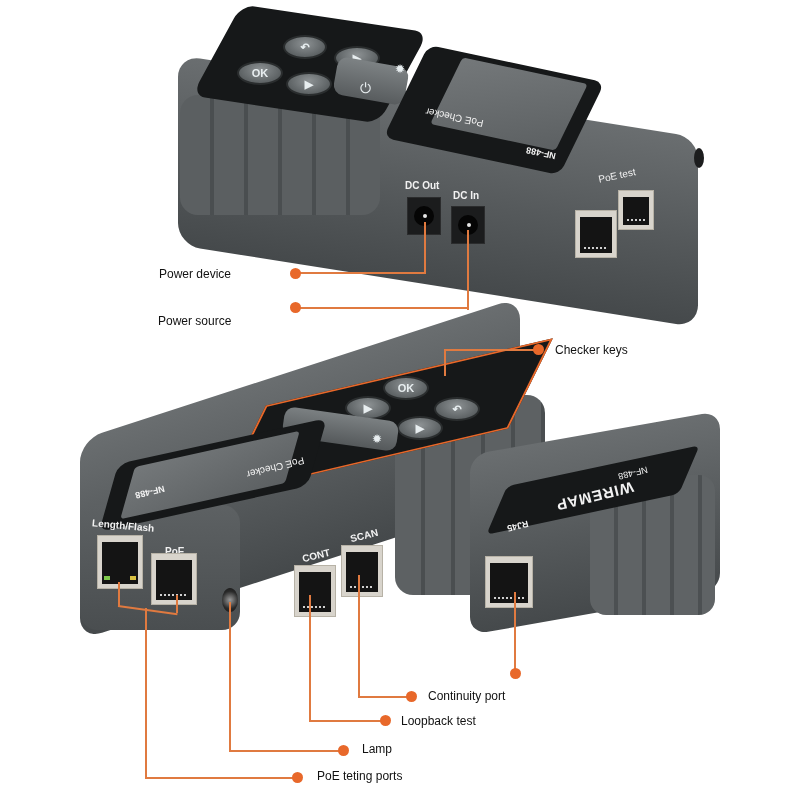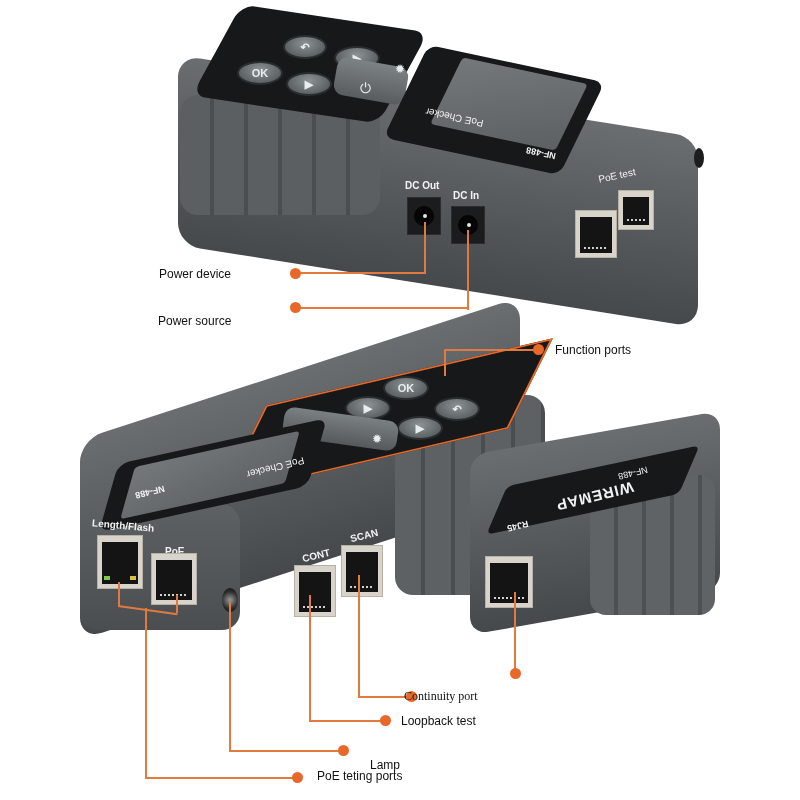--- a/index.html
+++ b/index.html
@@ -134,39 +134,39 @@
   <span class="txt-white" style="left:507px;top:521px;font-size:9px;transform:rotate(166deg);">RJ45</span>
   <div class="port" style="left:485px;top:556px;width:46px;height:50px;">
       <div class="hole"></div>
       <div class="pins"></div>
     </div>
 </div>
 
 <div class="vl" style="left:444px;top:350px;height:26px;"></div>
 <div class="hl" style="left:444px;top:349px;width:95px;"></div>
 <div class="dot" style="left:533px;top:344px;"></div>
-<span class="label" style="left:555px;top:340px;">Function ports</span>
+<span class="label" style="left:555px;top:340px;">Checker keys</span>
 
 <div class="vl" style="left:514px;top:592px;height:82px;"></div>
 <div class="dot" style="left:510px;top:668px;"></div>
 
 <div class="vl" style="left:358px;top:575px;height:123px;"></div>
 <div class="hl" style="left:358px;top:696px;width:52px;"></div>
 <div class="dot" style="left:406px;top:691px;"></div>
-<span class="label" style="left:404px;top:686px;font-family:Liberation Serif, serif;">Continuity port</span>
+<span class="label" style="left:428px;top:686px;">Continuity port</span>
 
 <div class="vl" style="left:309px;top:595px;height:127px;"></div>
 <div class="hl" style="left:309px;top:720px;width:75px;"></div>
 <div class="dot" style="left:380px;top:715px;"></div>
 <span class="label" style="left:401px;top:711px;">Loopback test</span>
 
 <div class="vl" style="left:229px;top:602px;height:149px;"></div>
 <div class="hl" style="left:229px;top:750px;width:112px;"></div>
 <div class="dot" style="left:338px;top:745px;"></div>
-<span class="label" style="left:370px;top:739px;margin-top:16px;">Lamp</span>
+<span class="label" style="left:362px;top:739px;">Lamp</span>
 
 <div class="vl" style="left:118px;top:582px;height:24px;"></div>
 <div class="hl" style="left:118px;top:605px;width:60px;transform:rotate(8deg);transform-origin:left;"></div>
 <div class="vl" style="left:176px;top:595px;height:18px;"></div>
 <div class="vl" style="left:145px;top:608px;height:170px;"></div>
 <div class="hl" style="left:145px;top:777px;width:150px;"></div>
 <div class="dot" style="left:292px;top:772px;"></div>
 <span class="label" style="left:317px;top:766px;">PoE teting ports</span>
 
 </body></html>

